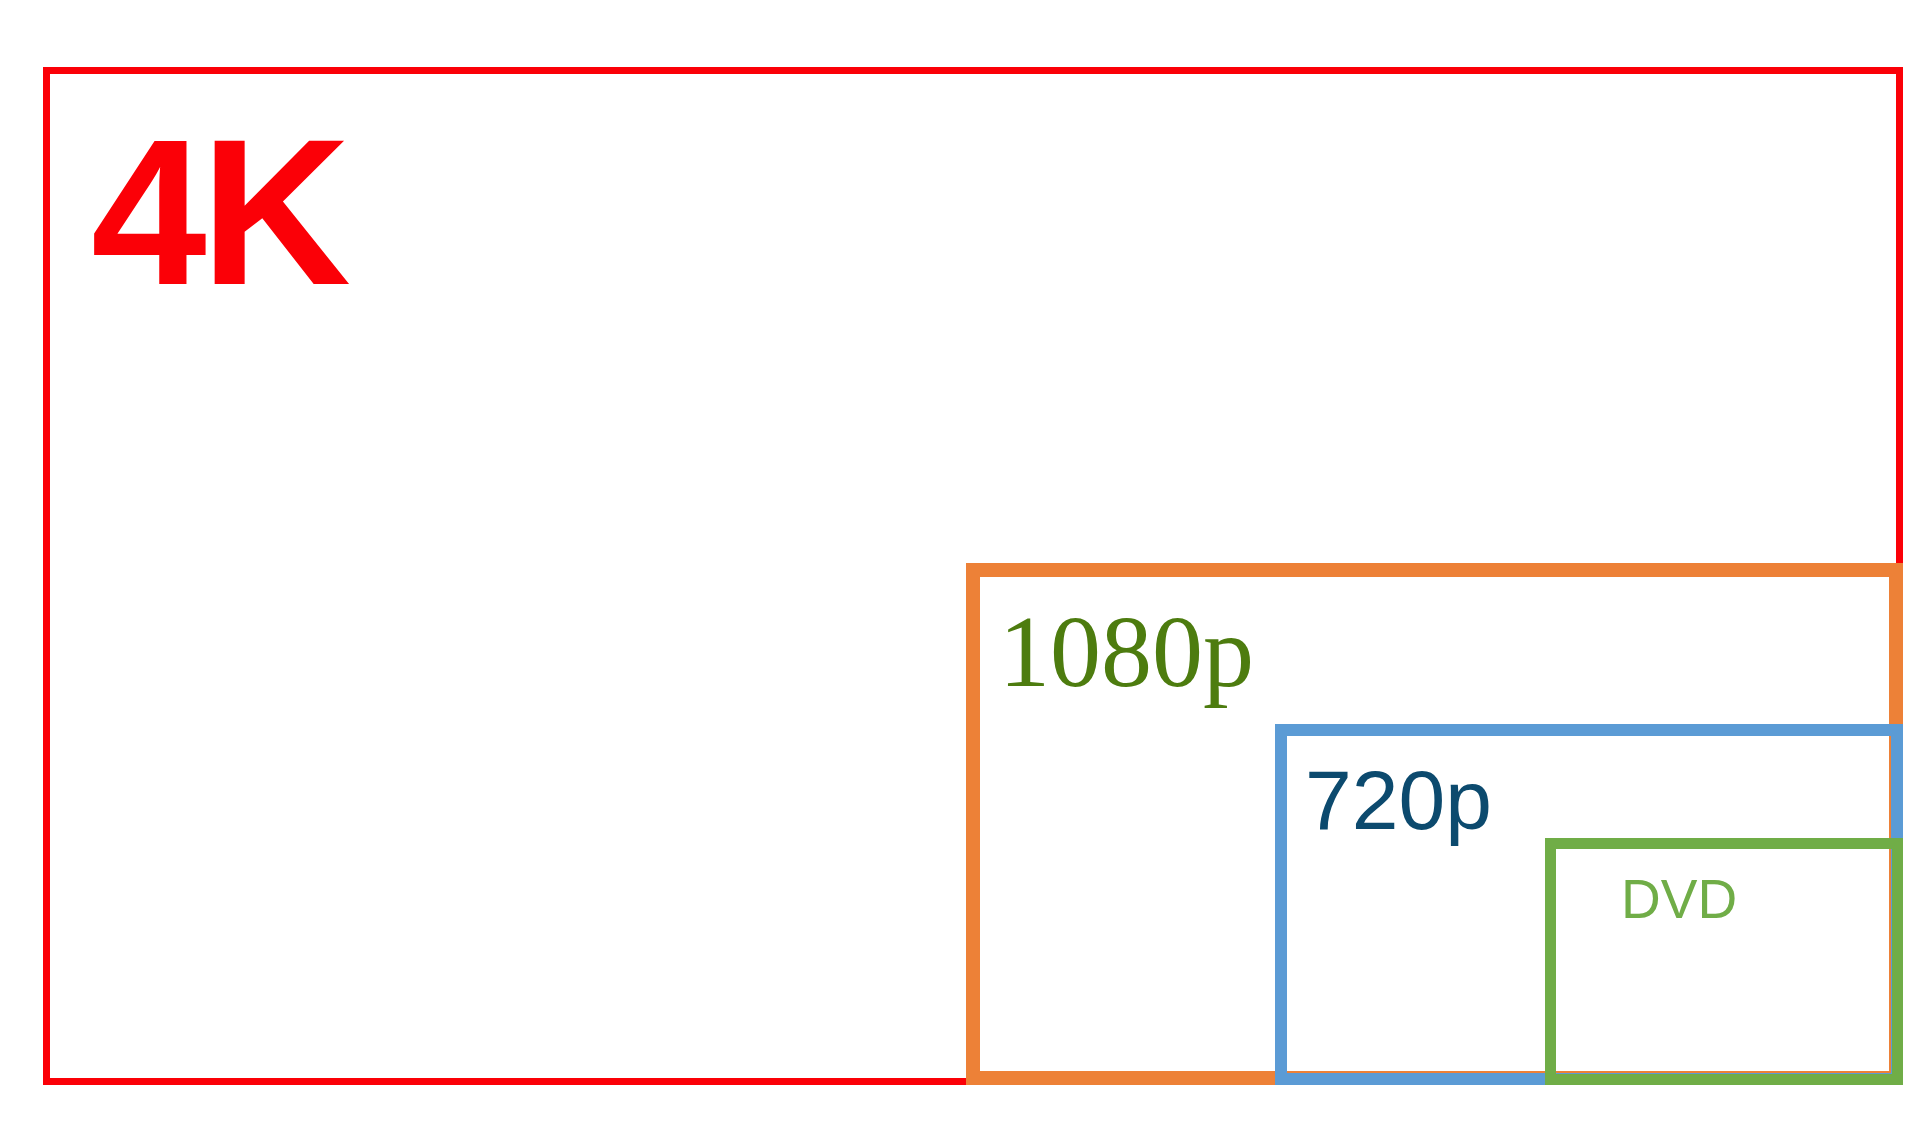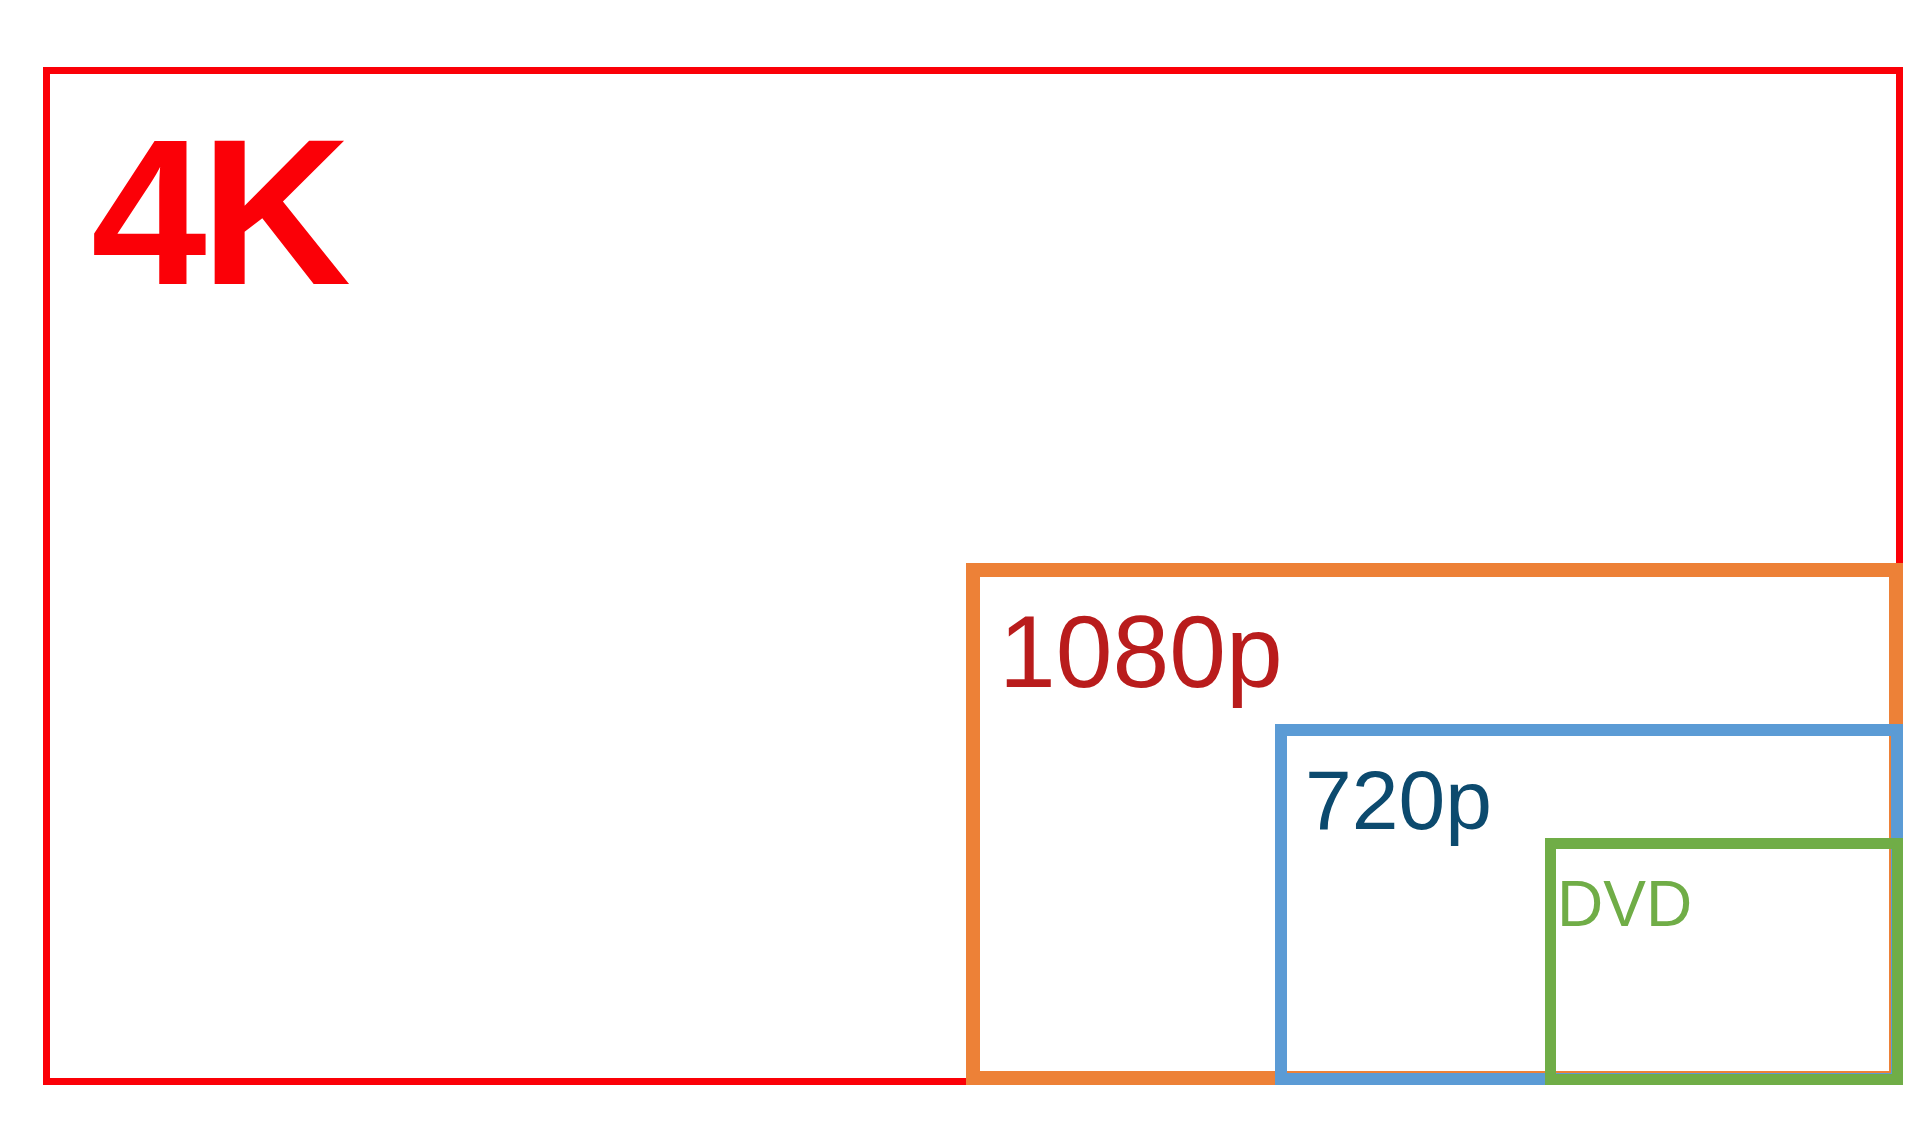--- a/index.html
+++ b/index.html
@@ -89,38 +89,38 @@
   
   #box-dvd {
     left: 1532px;
     top: 838px;
     width: 358px;
     height: 247px;
     border: 11px solid #70ad47;
     z-index: 4;
   }
   #label-dvd {
-    left: 1544px;
+    left: 1608px;
     top: 872px;
-    font-size: 64px;
+    font-size: 55px;
     font-weight: 400;
     color: #70ad47;
     z-index: 8;
   }
 </style>
 </head>
 <body>
 
 <div id="canvas" style="background: rgb(255, 255, 255);">
 
   <div class="res-box" id="box-4k" style="left: 30px; top: 67px; width: 1860px; height: 1018px; border: 7px solid rgb(251, 0, 7);"></div>
   <div class="res-label" id="label-4k" style="color: rgb(251, 0, 7);">4K</div>
 
   <div class="res-box" id="box-1080p" style="left: 953px; top: 563px; width: 937px; height: 522px; border: 14px solid rgb(237, 129, 55);"></div>
-  <div class="res-label" id="label-1080p" style="color: #b91c1c;">1080p</div>
+  <div class="res-label" id="label-1080p" style="color: #4d7c0f; font-family: Liberation Serif, serif;">1080p</div>
 
   <div class="res-box" id="box-720p" style="left: 1262px; top: 724px; width: 628px; height: 361px; border: 12px solid rgb(91, 155, 213);"></div>
   <div class="res-label" id="label-720p" style="color: #0c4a6e;">720p</div>
 
   <div class="res-box" id="box-dvd" style="left: 1532px; top: 838px; width: 358px; height: 247px; border: 11px solid rgb(112, 173, 71);"></div>
   <div class="res-label" id="label-dvd" style="color: rgb(112, 173, 71);">DVD</div>
 
 </div>
 
 </body></html>

